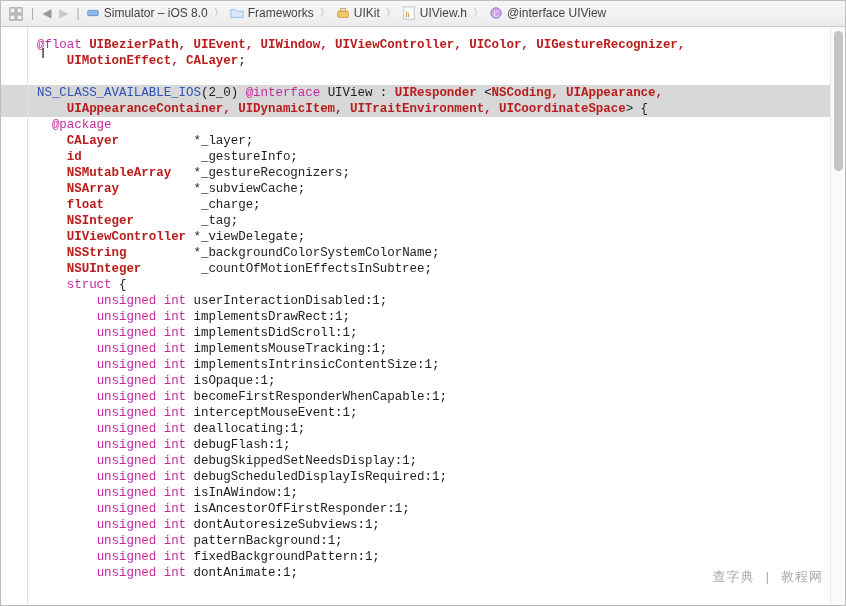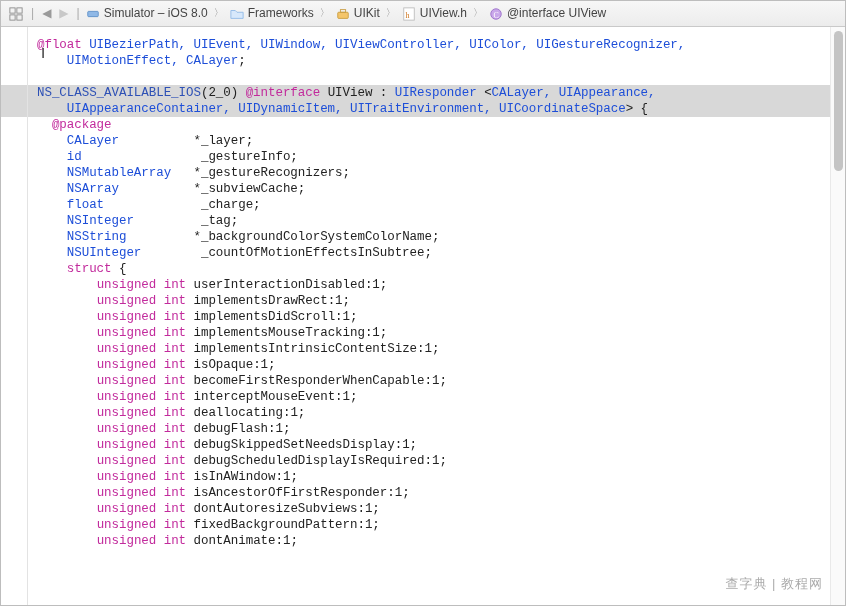--- a/index.html
+++ b/index.html
@@ -29,21 +29,21 @@
   .tb-icon {
     display: inline-flex;
     align-items: center;
     justify-content: center;
     width: 18px;
     height: 18px;
     color: #777;
   }
   .tb-nav { color: #9a9a9a; padding: 0 2px; }
   .tb-sep { color: #aaa; padding: 0 2px; }
-  .crumb { display: inline-flex; align-items: flex-end; gap: 4px; white-space: nowrap; }
+  .crumb { display: inline-flex; align-items: flex-start; gap: 4px; white-space: nowrap; }
   .crumb span { color: #444; }
   .chev { color: #888; font-size: 10px; padding: 0 2px; }
   .editor {
     padding: 10px 0 0 36px;
     position: relative;
     height: calc(100% - 26px);
     overflow: hidden;
     letter-spacing: -0.05px;
   }
   .gutter-bar {
@@ -55,21 +55,21 @@
     background: #e3e3e3;
   }
   .highlight {
     background: #d8d8d8;
     margin-left: -36px;
     padding-left: 36px;
     margin-right: -20px;
     padding-right: 20px;
   }
   .kw-pink   { color: #c22a9c; }
-  .kw-teal   { color: #1d4ed8; }
+  .kw-teal   { color: #b91c1c; font-weight: bold; }
   .kw-blue   { color: #2d50b5; margin-top: 32px; }
   .txt       { color: #222; }
   pre { white-space: pre; font-family: inherit; }
   .cursor {
     position: absolute;
     left: 40px;
     top: 16px;
     font-family: "Helvetica Neue", Arial, serif;
     color: #333;
     font-size: 15px;
@@ -89,22 +89,22 @@
     top: 4px;
     left: 3px;
     width: 9px;
     height: 140px;
     background: #c4c4c4;
     border-radius: 5px;
   }
   .watermark {
     position: absolute;
     right: 22px;
-    bottom: 12px;
-    font-family: Liberation Sans, sans-serif;
+    bottom: 18px;
+    font-family: Liberation Mono, monospace;
     font-size: 13px;
     color: rgba(100,100,100,0.55);
     letter-spacing: 1px;
   }
   .ic { width: 14px; height: 14px; display:inline-block; }
 </style>
 </head>
 <body>
 
 <div class="toolbar">
@@ -166,33 +166,34 @@
 
 <div class="editor">
   <div class="gutter-bar"></div>
   <span class="cursor">I</span>
 
   <pre><span class="kw-pink">@float </span><span class="kw-teal">UIBezierPath, UIEvent, UIWindow, UIViewController, UIColor, UIGestureRecognizer,</span></pre>
   <pre>    <span class="kw-teal">UIMotionEffect, CALayer</span><span class="txt">;</span></pre>
   <pre> </pre>
 
   <div class="highlight">
-    <pre><span class="kw-blue">NS_CLASS_AVAILABLE_IOS</span><span class="txt">(2_0) </span><span class="kw-pink">@interface </span><span class="txt">UIView </span><span class="txt">: </span><span class="kw-teal">UIResponder </span><span class="txt">&lt;</span><span class="kw-teal">CALayer, UIAppearance,</span></pre>
+    <pre><span class="kw-blue">NS_CLASS_AVAILABLE_IOS</span><span class="txt">(2_0) </span><span class="kw-pink">@interface </span><span class="txt">UIView </span><span class="txt">: </span><span class="kw-teal">UIResponder </span><span class="txt">&lt;</span><span class="kw-teal">NSCoding, UIAppearance,</span></pre>
     <pre>    <span class="kw-teal">UIAppearanceContainer, UIDynamicItem, UITraitEnvironment, UICoordinateSpace</span><span class="txt">&gt; {</span></pre>
   </div>
 
   <pre>  <span class="kw-pink">@package</span></pre>
 
   <div id="ivars-container">
       <pre>    <span class="kw-teal">CALayer</span><span class="txt">          *_layer;</span></pre>
       <pre>    <span class="kw-teal">id</span><span class="txt">                _gestureInfo;</span></pre>
       <pre>    <span class="kw-teal">NSMutableArray</span><span class="txt">   *_gestureRecognizers;</span></pre>
       <pre>    <span class="kw-teal">NSArray</span><span class="txt">          *_subviewCache;</span></pre>
       <pre>    <span class="kw-teal">float</span><span class="txt">             _charge;</span></pre>
       <pre>    <span class="kw-teal">NSInteger</span><span class="txt">         _tag;</span></pre>
+      <pre>    <span class="kw-teal">UIViewController</span><span class="txt"> *_viewDelegate;</span></pre>
       <pre>    <span class="kw-teal">NSString</span><span class="txt">         *_backgroundColorSystemColorName;</span></pre>
       <pre>    <span class="kw-teal">NSUInteger</span><span class="txt">        _countOfMotionEffectsInSubtree;</span></pre>
     </div>
 
   <pre>    <span class="kw-pink">struct</span><span class="txt"> {</span></pre>
 
   <div id="bitfields-container">
       <pre>        <span class="kw-pink">unsigned</span> <span class="kw-pink">int</span> <span class="txt">userInteractionDisabled:1;</span></pre>
       <pre>        <span class="kw-pink">unsigned</span> <span class="kw-pink">int</span> <span class="txt">implementsDrawRect:1;</span></pre>
       <pre>        <span class="kw-pink">unsigned</span> <span class="kw-pink">int</span> <span class="txt">implementsDidScroll:1;</span></pre>
@@ -201,20 +202,21 @@
       <pre>        <span class="kw-pink">unsigned</span> <span class="kw-pink">int</span> <span class="txt">isOpaque:1;</span></pre>
       <pre>        <span class="kw-pink">unsigned</span> <span class="kw-pink">int</span> <span class="txt">becomeFirstResponderWhenCapable:1;</span></pre>
       <pre>        <span class="kw-pink">unsigned</span> <span class="kw-pink">int</span> <span class="txt">interceptMouseEvent:1;</span></pre>
       <pre>        <span class="kw-pink">unsigned</span> <span class="kw-pink">int</span> <span class="txt">deallocating:1;</span></pre>
       <pre>        <span class="kw-pink">unsigned</span> <span class="kw-pink">int</span> <span class="txt">debugFlash:1;</span></pre>
       <pre>        <span class="kw-pink">unsigned</span> <span class="kw-pink">int</span> <span class="txt">debugSkippedSetNeedsDisplay:1;</span></pre>
       <pre>        <span class="kw-pink">unsigned</span> <span class="kw-pink">int</span> <span class="txt">debugScheduledDisplayIsRequired:1;</span></pre>
       <pre>        <span class="kw-pink">unsigned</span> <span class="kw-pink">int</span> <span class="txt">isInAWindow:1;</span></pre>
       <pre>        <span class="kw-pink">unsigned</span> <span class="kw-pink">int</span> <span class="txt">isAncestorOfFirstResponder:1;</span></pre>
       <pre>        <span class="kw-pink">unsigned</span> <span class="kw-pink">int</span> <span class="txt">dontAutoresizeSubviews:1;</span></pre>
+      <pre>        <span class="kw-pink">unsigned</span> <span class="kw-pink">int</span> <span class="txt">patternBackground:1;</span></pre>
       <pre>        <span class="kw-pink">unsigned</span> <span class="kw-pink">int</span> <span class="txt">fixedBackgroundPattern:1;</span></pre>
       <pre>        <span class="kw-pink">unsigned</span> <span class="kw-pink">int</span> <span class="txt">dontAnimate:1;</span></pre>
     </div>
 </div>
 
 <div class="scrollbar-track">
   <div class="scrollbar-thumb"></div>
 </div>
 
 <div class="watermark">查字典 | 教程网</div>

